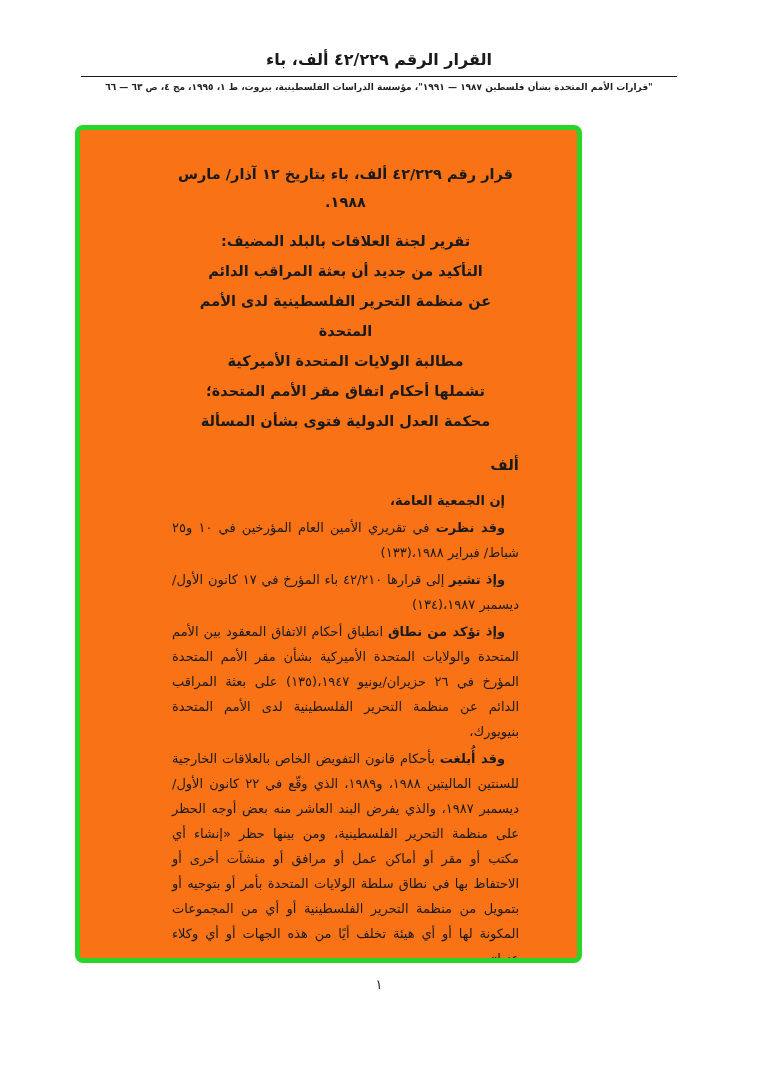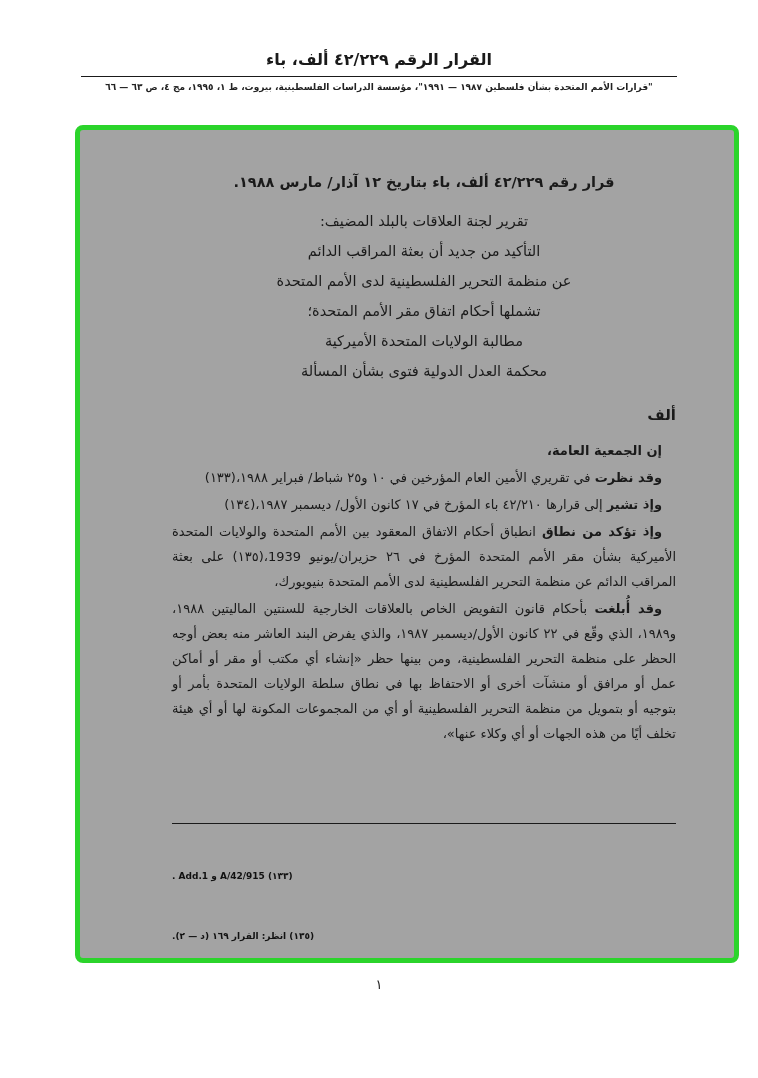--- a/index.html
+++ b/index.html
@@ -37,41 +37,41 @@
     margin: 0;
     font-size: 9px;
     font-weight: bold;
     color: #222;
   }
 
   
   .green-box {
     position: absolute;
     top: 125px; left: 75px;
-    width: 664px; height: 838px;
+    width: 507px; height: 838px;
     box-sizing: border-box;
     border: 5px solid var(--green);
     border-radius: 8px;
-    padding: 38px 58px 14px 92px;
+    padding: 30px 58px 14px 92px;
     direction: rtl;
     display: flex;
     flex-direction: column;
     overflow: hidden;
-    background: #a3a3a3;
+    background: #f97316;
   }
   .doc-heading {
     text-align: center;
     font-weight: bold;
     font-size: 14.5px;
     margin-bottom: 10px;
     line-height: 28px;
   }
   .subject-line {
     text-align: center;
-    font-weight: normal;
+    font-weight: bold;
     font-size: 14.5px;
     line-height: 30px;
   }
   .section-label {
     text-align: right;
     font-weight: bold;
     font-size: 15px;
     margin: 20px 0 14px 0;
   }
   .doc-body p {
@@ -123,32 +123,32 @@
   </header>
 
   <div class="green-box">
 
     <div class="doc-heading">قرار رقم ٤٢/٢٢٩ ألف، باء بتاريخ ١٢ آذار/ مارس ١٩٨٨.</div>
 
     <div class="subject-block">
       <div class="subject-line">تقرير لجنة العلاقات بالبلد المضيف:</div>
       <div class="subject-line">التأكيد من جديد أن بعثة المراقب الدائم</div>
       <div class="subject-line">عن منظمة التحرير الفلسطينية لدى الأمم المتحدة</div>
+      <div class="subject-line">مطالبة الولايات المتحدة الأميركية</div>
       <div class="subject-line">تشملها أحكام اتفاق مقر الأمم المتحدة؛</div>
-      <div class="subject-line">مطالبة الولايات المتحدة الأميركية</div>
       <div class="subject-line">محكمة العدل الدولية فتوى بشأن المسألة</div>
     </div>
 
     <div class="section-label">ألف</div>
 
     <div class="doc-body">
       <p><span class="lead">إن الجمعية العامة،</span><span></span></p>
       <p><span class="lead">وقد نظرت</span><span> في تقريري الأمين العام المؤرخين في ١٠ و٢٥ شباط/ فبراير ١٩٨٨،(١٣٣)</span></p>
       <p><span class="lead">وإذ تشير</span><span> إلى قرارها ٤٢/٢١٠ باء المؤرخ في ١٧ كانون الأول/ ديسمبر ١٩٨٧،(١٣٤)</span></p>
-      <p><span class="lead">وإذ تؤكد من نطاق</span><span> انطباق أحكام الاتفاق المعقود بين الأمم المتحدة والولايات المتحدة الأميركية بشأن مقر الأمم المتحدة المؤرخ في ٢٦ حزيران/يونيو 1939،(١٣٥) على بعثة المراقب الدائم عن منظمة التحرير الفلسطينية لدى الأمم المتحدة بنيويورك،</span></p>
+      <p><span class="lead">وإذ تؤكد من نطاق</span><span> انطباق أحكام الاتفاق المعقود بين الأمم المتحدة والولايات المتحدة الأميركية بشأن مقر الأمم المتحدة المؤرخ في ٢٦ حزيران/يونيو ١٩٤٧،(١٣٥) على بعثة المراقب الدائم عن منظمة التحرير الفلسطينية لدى الأمم المتحدة بنيويورك،</span></p>
       <p><span class="lead">وقد أُبلغت</span><span> بأحكام قانون التفويض الخاص بالعلاقات الخارجية للسنتين الماليتين ١٩٨٨، و١٩٨٩، الذي وقّع في ٢٢ كانون الأول/ديسمبر ١٩٨٧، والذي يفرض البند العاشر منه بعض أوجه الحظر على منظمة التحرير الفلسطينية، ومن بينها حظر «إنشاء أي مكتب أو مقر أو أماكن عمل أو مرافق أو منشآت أخرى أو الاحتفاظ بها في نطاق سلطة الولايات المتحدة بأمر أو بتوجيه أو بتمويل من منظمة التحرير الفلسطينية أو أي من المجموعات المكونة لها أو أي هيئة تخلف أيًا من هذه الجهات أو أي وكلاء عنها»،</span></p>
     </div>
 
     <div class="footnotes">
       <div class="fn-rule"></div>
       <div class="footnote">(١٣٣) A/42/915 و Add.1 .</div>
       <div class="footnote">(١٣٥) انظر: القرار ١٦٩ (د — ٢).</div>
     </div>
 
   </div>

